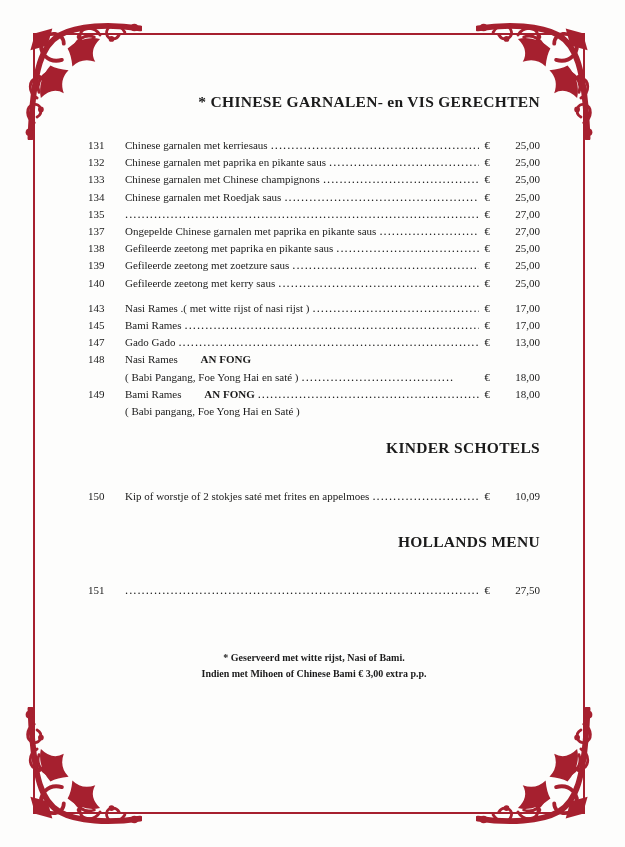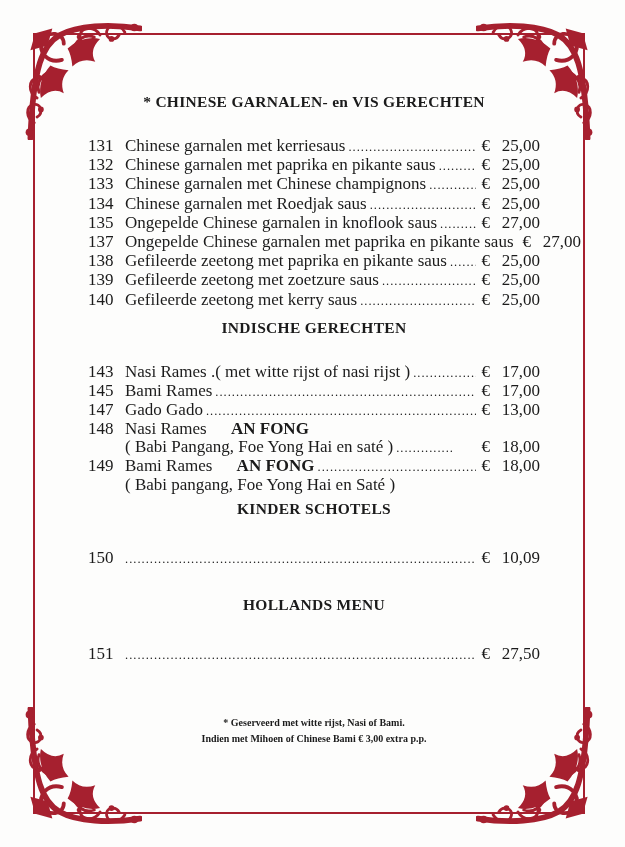--- a/index.html
+++ b/index.html
@@ -15,29 +15,29 @@
   }
   .corner { position:absolute; width:124px; height:124px; }
   .corner.tl { left:18px;  top:16px; }
   .corner.tr { right:25px; top:16px;    transform:scaleX(-1); }
   .corner.bl { left:18px;  bottom:16px; transform:scaleY(-1); }
   .corner.br { right:25px; bottom:16px; transform:scale(-1,-1); }
 
   .content { position:absolute; left:88px; right:85px; top:92px; }
 
   .section-title {
-    text-align:center; font-weight:bold; font-size:15.5px; line-height:19px;
+    text-align:right; font-weight:bold; font-size:15.5px; line-height:19px;
     letter-spacing:.3px; margin:0 0 26px 0;
   }
   .section2 { margin-top:8px; }
-  .section3 { margin-top:6px; }
+  .section3 { margin-top:18px; }
   .section3 .section-title, .section4 .section-title { margin-bottom:31px; }
   .section4 { margin-top:27px; }
 
-  .menu-row { display:flex; align-items:baseline; line-height:17.2px; font-size:17px;justify-content:space-between; }
+  .menu-row { display:flex; align-items:baseline; line-height:17.2px; font-size:11px;justify-content:space-between; }
   .num  { flex:none; width:37px; }
   .dish { flex:none; white-space:pre; padding-right:3px; }
   .dish b { font-weight:bold;margin-left:20px; }
   .dots { flex:1 1 auto; overflow:hidden; white-space:nowrap; min-width:0; }
   .dots::after {
     content:"......................................................................................................................................................................................";
     letter-spacing:1px; font-size:12.5px;
   }
   .spacer { flex:none; width:24px; }
   .no-leader .dots::after { content:""; }
@@ -117,21 +117,20 @@
       </div>
       <div class="menu-row">
         <span class="num">134</span>
         <span class="dish">Chinese garnalen met Roedjak saus</span>
         <span class="dots"></span>
         <span class="euro">€</span>
         <span class="price">25,00</span>
       </div>
       <div class="menu-row">
         <span class="num">135</span>
-        <span class="dish">Ongepelde Chinese garnalen in knoflook saus</span>
         <span class="dots"></span>
         <span class="euro">€</span>
         <span class="price">27,00</span>
       </div>
       <div class="menu-row">
         <span class="num">137</span>
         <span class="dish">Ongepelde Chinese garnalen met paprika en pikante saus</span>
         <span class="dots"></span>
         <span class="euro">€</span>
         <span class="price">27,00</span>
@@ -153,21 +152,20 @@
       <div class="menu-row">
         <span class="num">140</span>
         <span class="dish">Gefileerde zeetong met kerry saus</span>
         <span class="dots"></span>
         <span class="euro">€</span>
         <span class="price">25,00</span>
       </div>
     </div>
 
     <div class="section section2">
-      <h2 class="section-title">INDISCHE GERECHTEN</h2>
       <div class="menu-row">
         <span class="num">143</span>
         <span class="dish">Nasi Rames .( met witte rijst of nasi rijst )</span>
         <span class="dots"></span>
         <span class="euro">€</span>
         <span class="price">17,00</span>
       </div>
       <div class="menu-row">
         <span class="num">145</span>
         <span class="dish">Bami Rames</span>
@@ -206,20 +204,21 @@
         <span class="num"></span>
         <span class="dish">( Babi pangang, Foe Yong Hai en Saté )</span>
         <span class="dots"></span>
       </div>
     </div>
 
     <div class="section section3">
       <h2 class="section-title">KINDER SCHOTELS</h2>
       <div class="menu-row">
         <span class="num">150</span>
+        <span class="dish">Kip of worstje of 2 stokjes saté met frites en appelmoes</span>
         <span class="dots"></span>
         <span class="euro">€</span>
         <span class="price">10,09</span>
       </div>
     </div>
 
     <div class="section section4">
       <h2 class="section-title">HOLLANDS MENU</h2>
       <div class="menu-row">
         <span class="num">151</span>

